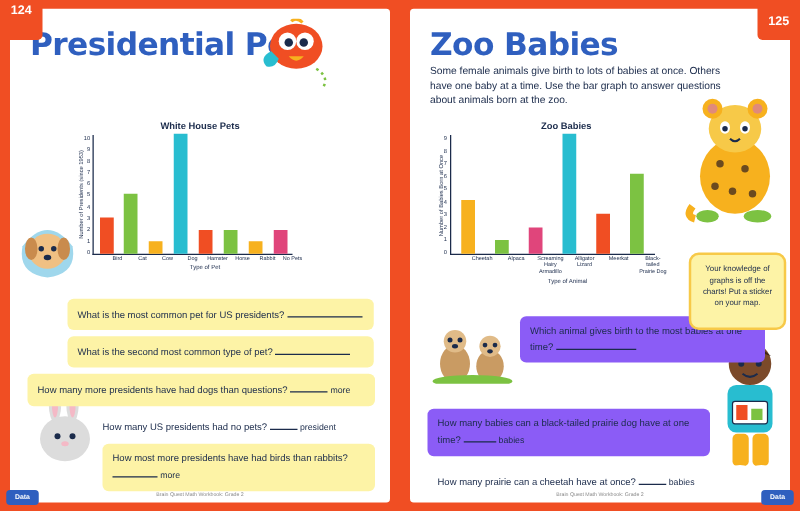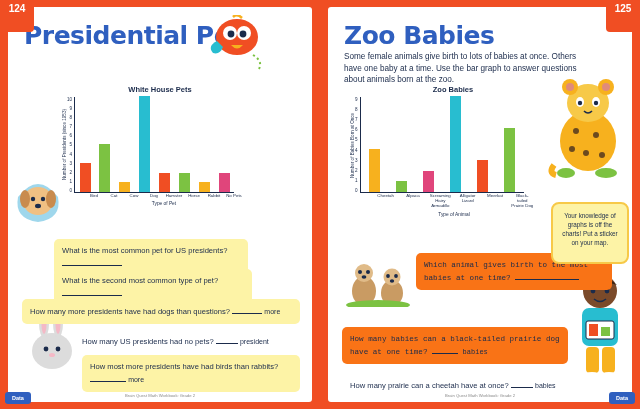--- a/index.html
+++ b/index.html
@@ -6,47 +6,47 @@
   body{width:640px;height:409px;background:#ffffff;font-family:"Liberation Sans",sans-serif;overflow:hidden;}
   .page{position:absolute;top:0;width:320px;height:409px;overflow:hidden;}
   .left{left:0;background:#f04e23;}
   .right{left:320px;background:#f04e23;}
   .inner{position:absolute;left:8px;top:7px;width:304px;height:395px;background:#ffffff;border-radius:3px;overflow:hidden;}
   .inner.rt{left:8px;}
 
   
   .corner{position:absolute;top:0;width:34px;height:32px;background:#f04e23;color:#ffffff;font-size:10px;font-weight:bold;display:flex;align-items:flex-start;justify-content:center;padding-top:3px;box-sizing:border-box;z-index:6;}
   .corner.l{left:0;border-bottom-right-radius:4px;}
-  .corner.r{right:0;border-bottom-left-radius:4px;}
+  .corner.r{right:0;border-bottom-left-radius:4px;align-items:center;}
   .pencils{position:absolute;top:14px;font-size:9px;color:#ffe08a;letter-spacing:-1px;}
   .pencils.l{left:3px;}
   .pencils.r{right:3px;}
 
   h1{margin:0;font-family:"DejaVu Sans",sans-serif;font-size:25px;color:#2f5fbf;letter-spacing:-0.5px;}
   .title-wrap{position:absolute;left:16px;top:14px;}
   .intro{position:absolute;left:16px;top:44px;width:238px;font-size:8.2px;line-height:11.5px;color:#1b2b4b;}
   .intro.r{width:245px;}
 
   
-  .chartbox{position:absolute;}
+  .chartbox{position:absolute;margin-top:11px;}
   .chart-title{text-align:center;font-size:7.5px;font-weight:bold;color:#1b2b4b;margin-bottom:3px;}
   .plot-wrap{display:flex;}
   .ylab{writing-mode:vertical-rl;transform:rotate(180deg);font-size:4.6px;color:#1b2b4b;text-align:center;padding-right:2px;}
   .ticks{display:flex;flex-direction:column;justify-content:space-between;font-size:4.6px;color:#1b2b4b;text-align:right;padding-right:2px;}
   .plot{position:relative;border-left:1px solid #1b2b4b;border-bottom:1px solid #1b2b4b;display:flex;align-items:flex-end;justify-content:space-around;box-sizing:border-box;background:#ffffff;}
   .bar{width:11px;}
   .xlabels{display:flex;justify-content:space-around;font-size:4.4px;color:#1b2b4b;text-align:center;}
   .xlabels span{width:22px;line-height:5.2px;}
   .xlab{text-align:center;font-size:4.8px;color:#1b2b4b;margin-top:3px;}
 
   
   .q{position:absolute;font-size:7.6px;color:#1b2b4b;border-radius:5px;padding:6px 8px;box-sizing:border-box;line-height:12px;}
   .q .unit{font-size:7px;}
   .yellow{background:#fdf3a6;}
-  .green{background:#f97316;font-family:Liberation Mono, monospace;}
+  .green{background:#8b5cf6;}
   .plain{background:transparent;}
   .rule{display:inline-block;border-bottom:1px solid #1b2b4b;height:8px;}
 
   .footer{position:absolute;bottom:4px;width:100%;text-align:center;font-size:4.2px;color:#8a8a8a;}
   .data-tab{position:absolute;bottom:5px;background:#2f5fbf;color:#fff;font-size:5.5px;padding:3px 7px;border-radius:3px;font-weight:bold;}
   .data-tab.l{left:5px;}
   .data-tab.r{right:5px;}
 
   
   .art{position:absolute;}
@@ -137,26 +137,26 @@
       <ellipse cx="30" cy="44" rx="20" ry="18" fill="#dcdcdc"></ellipse>
       <ellipse cx="22" cy="16" rx="5" ry="15" fill="#dcdcdc"></ellipse>
       <ellipse cx="36" cy="16" rx="5" ry="15" fill="#dcdcdc"></ellipse>
       <ellipse cx="22" cy="17" rx="2.5" ry="10" fill="#f4b9c6"></ellipse>
       <ellipse cx="36" cy="17" rx="2.5" ry="10" fill="#f4b9c6"></ellipse>
       <circle cx="24" cy="42" r="2.4" fill="#1b2b4b"></circle>
         <circle cx="36" cy="42" r="2.4" fill="#1b2b4b"></circle>
       <ellipse cx="30" cy="48" rx="3" ry="2" fill="#f4b9c6"></ellipse>
     </svg>
 
-    <div class="q yellow" style="left:46px;top:232px;width:194px;">
+    <div class="q yellow" style="left:46px;top:232px;width:245px;">
       <span>What is the most common pet for US presidents?</span>
       <span class="rule" style="width:60px;"></span>
     </div>
 
-    <div class="q yellow" style="left:46px;top:262px;width:198px;">
+    <div class="q yellow" style="left:46px;top:262px;width:245px;">
       <span>What is the second most common type of pet?</span>
       <span class="rule" style="width:60px;"></span>
     </div>
 
     <div class="q yellow" style="left:14px;top:292px;width:278px;">
       <span>How many more presidents have had dogs than questions?</span>
       <span class="rule" style="width:30px;"></span>
       <span class="unit">more</span>
     </div>
 

